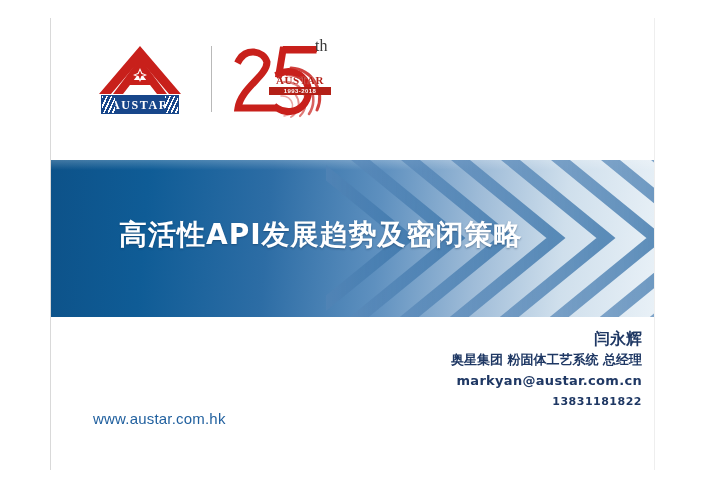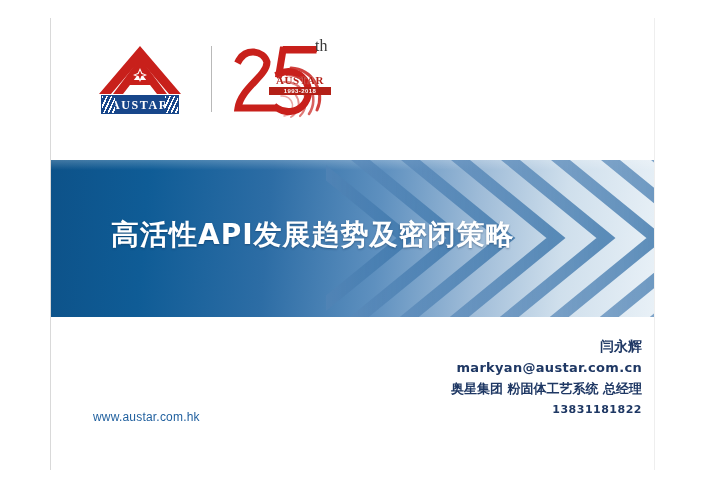--- a/index.html
+++ b/index.html
@@ -138,21 +138,21 @@
     width:330px;
     overflow:hidden;
     opacity:.85;
   }
   #banner .topglow{
     position:absolute;left:0;right:0;top:0;height:10px;
     background:linear-gradient(180deg,rgba(255,255,255,.22),rgba(255,255,255,0));
   }
   #banner .title{
     position:absolute;
-    left:0; right:0;
+    left:8px; right:0;
     top:56px;
     padding-left:60px;
     color:#ffffff;
     font-size:28px;
     font-weight:bold;
     letter-spacing:1px;
     font-family:"DejaVu Sans","Liberation Sans",sans-serif;
     text-shadow:0 1px 2px rgba(10,45,80,.45);
     white-space:nowrap;
   }
@@ -162,32 +162,32 @@
     position:absolute;
     right:12px;
     top:310px;
     width:350px;
     text-align:right;
     color:#1f3864;
     font-weight:bold;
     line-height:21px;
   }
   #contact .ln{display:block;white-space:nowrap;}
-  #contact .name{font-size:14px;font-family:"DejaVu Sans","Liberation Sans",sans-serif;margin-top:8px;}
+  #contact .name{font-size:16px;font-family:"DejaVu Sans","Liberation Sans",sans-serif;}
   #contact .role{font-size:13px;font-family:"DejaVu Sans","Liberation Sans",sans-serif;}
   #contact .mail{font-size:13px;letter-spacing:.3px;font-family:"DejaVu Sans","Liberation Sans",sans-serif;}
   #contact .tel{font-size:11px;letter-spacing:.5px;font-family:"DejaVu Sans","Liberation Sans",sans-serif;}
 
   
   #website{
     position:absolute;
     left:42px;
     top:392px;
     color:#1f5f9e;
-    font-size:12px;
+    font-size:15px;
     letter-spacing:.2px;
     font-family:"Liberation Sans","DejaVu Sans",sans-serif;
   }
 </style>
 </head>
 <body>
 
 <div id="slide">
 
   <div id="header">
@@ -257,20 +257,20 @@
         <path d="M210 -20 L330 78 L210 176"></path>
         <path d="M260 -20 L380 78 L260 176"></path>
         <path d="M310 -20 L430 78 L310 176"></path>
       </g>
     </svg>
     <div class="title">高活性API发展趋势及密闭策略</div>
   </div>
 
   <div id="contact">
     <span class="ln name">闫永辉</span>
+    <span class="ln role">奥星集团 粉固体工艺系统 总经理</span>
     <span class="ln mail">markyan@austar.com.cn</span>
-    <span class="ln role">奥星集团 粉固体工艺系统 总经理</span>
     <span class="ln tel">13831181822</span>
   </div>
 
   <div id="website">www.austar.com.hk</div>
 
 </div>
 
 </body></html>

